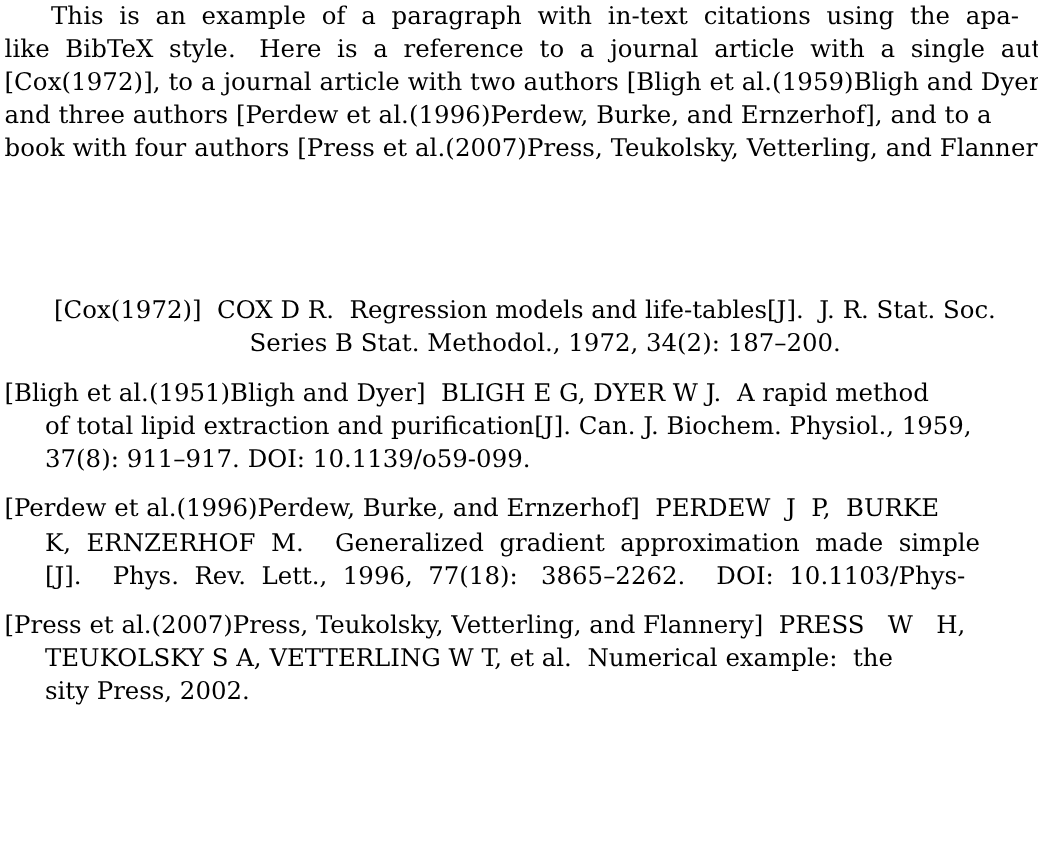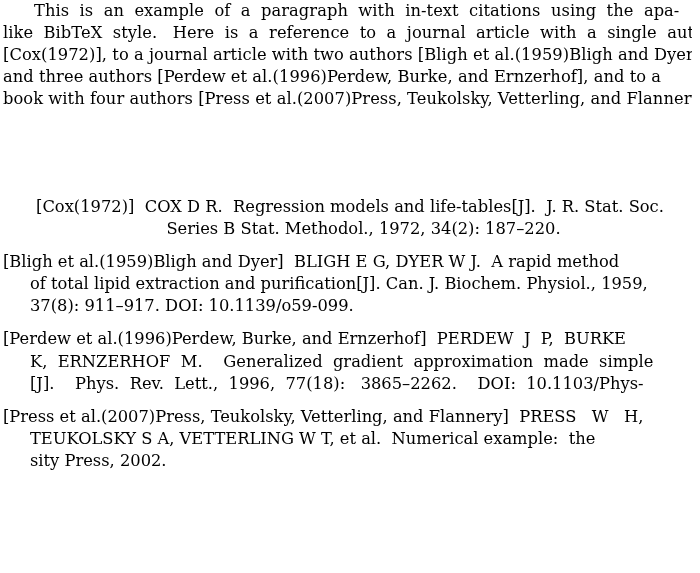--- a/index.html
+++ b/index.html
@@ -75,25 +75,25 @@
     <div class="intro-line">like  BibTeX  style.   Here  is  a  reference  to  a  journal  article  with  a  single  author</div>
     <div class="intro-line">[Cox(1972)], to a journal article with two authors [Bligh et al.(1959)Bligh and Dyer],</div>
     <div class="intro-line">and three authors [Perdew et al.(1996)Perdew, Burke, and Ernzerhof], and to a</div>
     <div class="intro-line">book with four authors [Press et al.(2007)Press, Teukolsky, Vetterling, and Flannery].</div>
   </div>
 
   <div class="biblio">
 
     <div class="bib-entry entry-gap-1">
       <div class="bib-line">[Cox(1972)]  COX D R.  Regression models and life-tables[J].  J. R. Stat. Soc.</div>
-      <div class="bib-line hang">Series B Stat. Methodol., 1972, 34(2): 187–220.</div>
+      <div class="bib-line hang">Series B Stat. Methodol., 1972, 34(2): 187–200.</div>
     </div>
 
     <div class="bib-entry">
-      <div class="bib-line">[Bligh et al.(1959)Bligh and Dyer]  BLIGH E G, DYER W J.  A rapid method</div>
+      <div class="bib-line">[Bligh et al.(1951)Bligh and Dyer]  BLIGH E G, DYER W J.  A rapid method</div>
       <div class="bib-line hang">of total lipid extraction and purification[J]. Can. J. Biochem. Physiol., 1959,</div>
       <div class="bib-line hang">37(8): 911–917. DOI: 10.1139/o59-099.</div>
     </div>
 
     <div class="bib-entry">
       <div class="bib-line">[Perdew et al.(1996)Perdew, Burke, and Ernzerhof]  PERDEW  J  P,  BURKE</div>
       <div class="bib-line hang">K,  ERNZERHOF  M.    Generalized  gradient  approximation  made  simple</div>
       <div class="bib-line hang">[J].    Phys.  Rev.  Lett.,  1996,  77(18):   3865–2262.    DOI:  10.1103/Phys-</div>
     </div>
 

